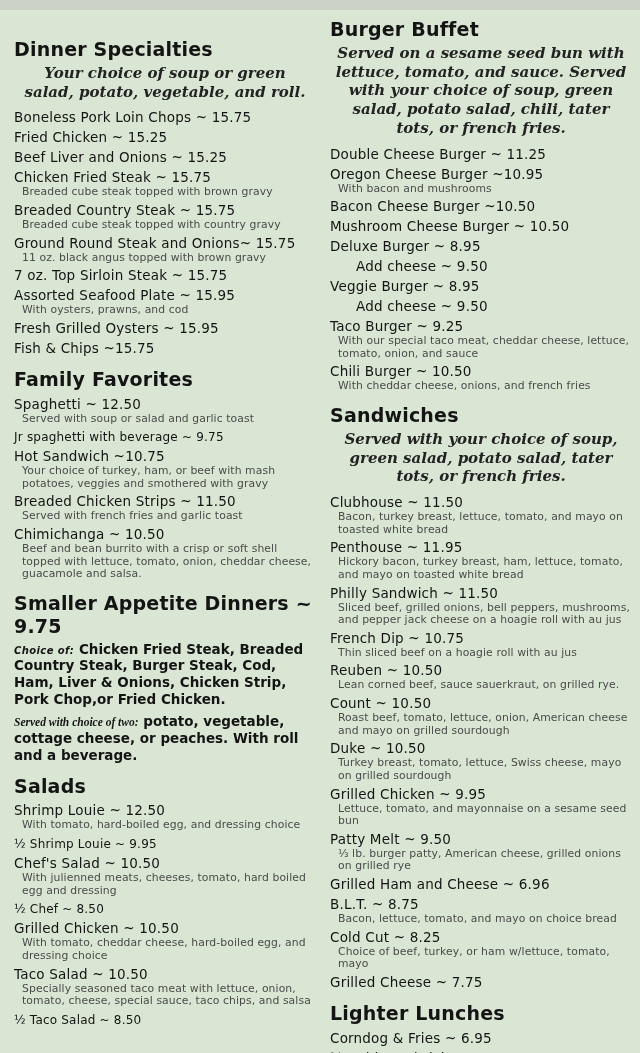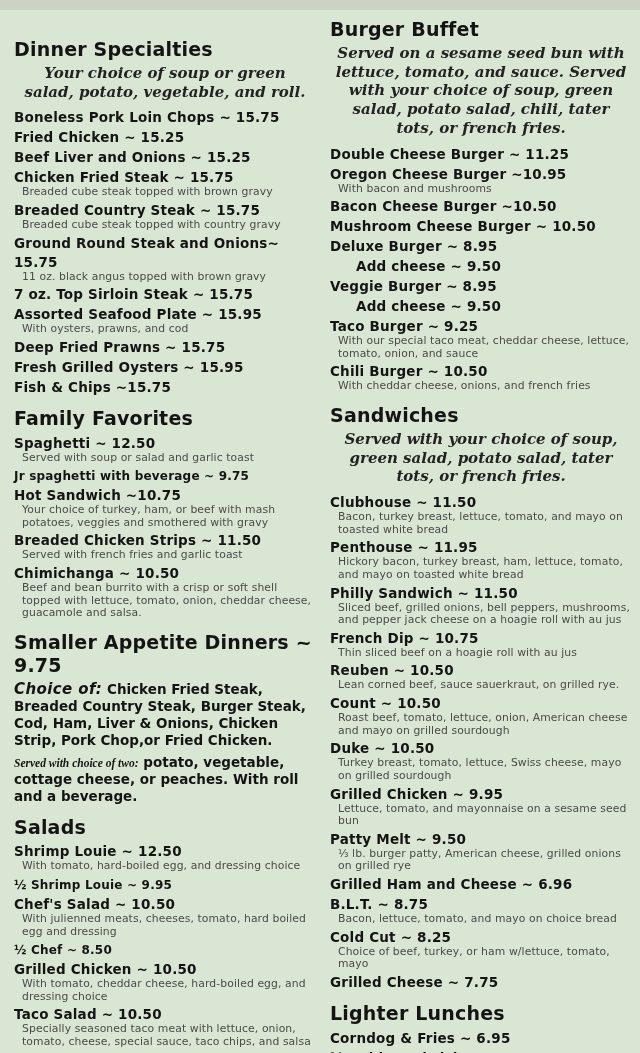--- a/index.html
+++ b/index.html
@@ -20,31 +20,31 @@
     font-weight:bold; font-size:19px;
     line-height:1.2; margin-bottom:3px; letter-spacing:0.2px;
   }
   .section-note {
     text-align:center; font-family:"DejaVu Serif", serif;
     font-style:italic; font-weight:bold; font-size:15px;
     line-height:1.25; color:#222; margin:0 4px 6px;
   }
   .item { margin-bottom:1px; }
   .item-label {
-    font-weight:bold; font-size:13.5px; line-height:1.16;
+    font-weight:normal; font-size:13.5px; line-height:1.16;
     white-space:pre-wrap; letter-spacing:0.2px;
   }
   .item.sub .item-label { font-size:12px; }
   .item.indent { padding-left:26px; }
   .desc {
     font-size:10.8px; line-height:1.17; color:#4a4a4a;
     padding-left:8px; letter-spacing:0.1px;
   }
   .para { font-size:13.5px; font-weight:bold; line-height:1.25; margin-bottom:5px; }
-  .lead-comic { font-style:italic; font-size:15px; letter-spacing:0.4px; }
+  .lead-comic { font-style:italic; font-size:10px; letter-spacing:0.4px; }
   .lead-serif {
     font-family:Liberation Serif, serif; font-style:italic;
     font-weight:bold; font-size:11.5px;
   }
 </style>
 </head>
 <body>
 
 <div class="top-strip"></div>
 <div class="menu">
@@ -53,21 +53,20 @@
         <h2 class="section-title">Dinner Specialties</h2>
         <div class="section-note">Your choice of soup or green salad, potato, vegetable, and roll.</div>
         <div class="item"><span class="item-label">Boneless Pork Loin Chops ~ 15.75</span></div>
         <div class="item"><span class="item-label">Fried Chicken ~ 15.25</span></div>
         <div class="item"><span class="item-label">Beef Liver and Onions ~ 15.25</span></div>
         <div class="item"><span class="item-label">Chicken Fried Steak ~ 15.75</span><div class="desc">Breaded cube steak topped with brown gravy</div></div>
         <div class="item"><span class="item-label">Breaded Country Steak ~ 15.75</span><div class="desc">Breaded cube steak topped with country gravy</div></div>
         <div class="item"><span class="item-label">Ground Round Steak and Onions~ 15.75</span><div class="desc">11 oz. black angus topped with brown gravy</div></div>
         <div class="item"><span class="item-label">7 oz. Top Sirloin Steak ~ 15.75</span></div>
         <div class="item"><span class="item-label">Assorted Seafood Plate ~ 15.95</span><div class="desc">With oysters, prawns, and cod</div></div>
-        <div class="item"><span class="item-label">Deep Fried Prawns ~ 15.75</span></div>
         <div class="item"><span class="item-label">Fresh Grilled Oysters ~ 15.95</span></div>
         <div class="item"><span class="item-label">Fish &amp; Chips ~15.75</span></div>
       </div>
       <div class="section">
         <h2 class="section-title">Family Favorites</h2>
         <div class="item"><span class="item-label">Spaghetti ~ 12.50</span><div class="desc">Served with soup or salad and garlic toast</div></div>
         <div class="item sub"><span class="item-label">Jr spaghetti with beverage ~ 9.75</span></div>
         <div class="item"><span class="item-label">Hot Sandwich ~10.75</span><div class="desc">Your choice of turkey, ham, or beef with mash potatoes, veggies and smothered with gravy</div></div>
         <div class="item"><span class="item-label">Breaded Chicken Strips ~ 11.50</span><div class="desc">Served with french fries and garlic toast</div></div>
         <div class="item"><span class="item-label">Chimichanga ~ 10.50</span><div class="desc">Beef and bean burrito with a crisp or soft shell topped with lettuce, tomato, onion, cheddar cheese, guacamole and salsa.</div></div>

